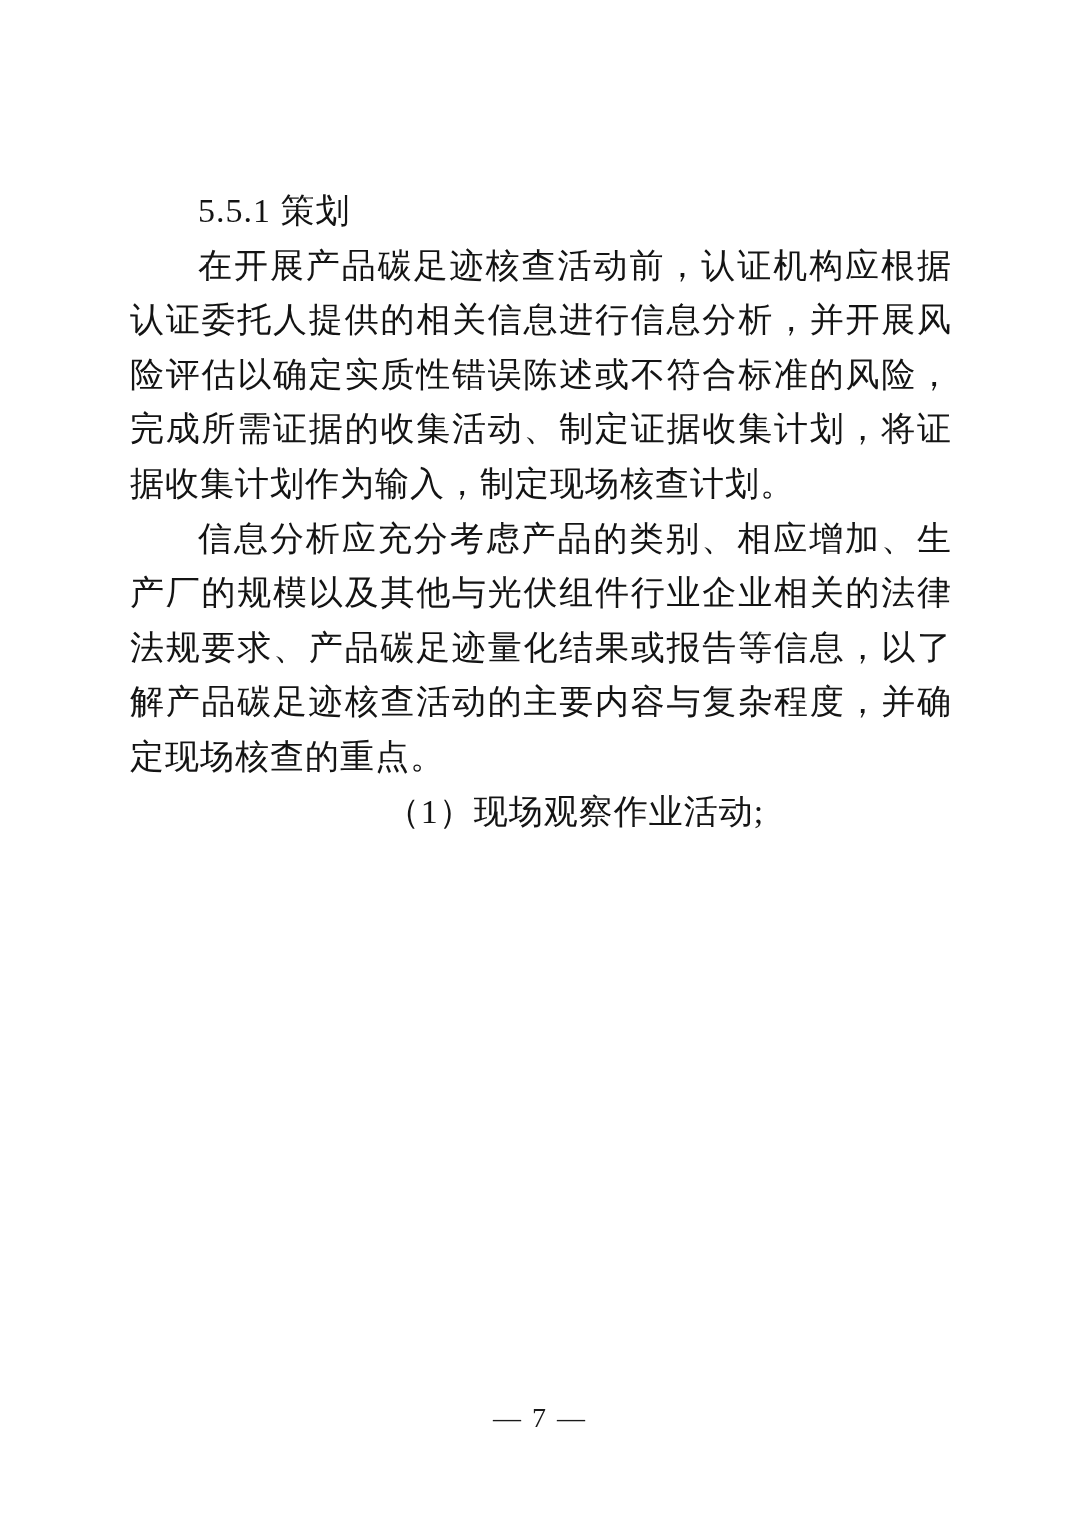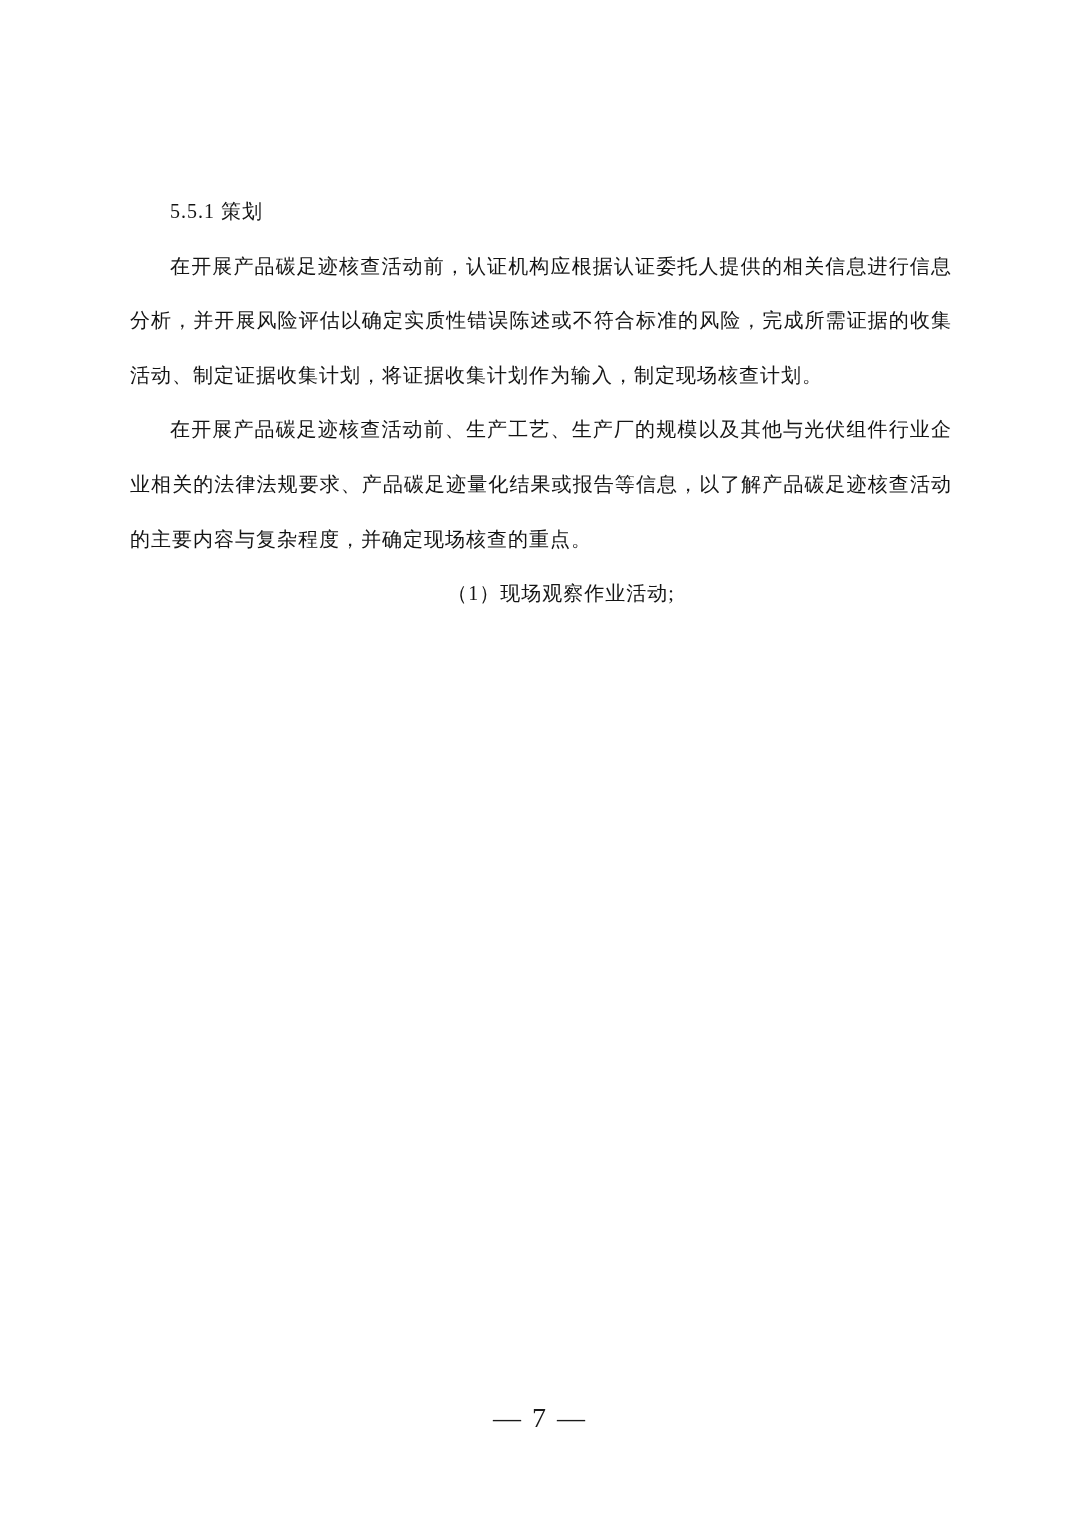--- a/index.html
+++ b/index.html
@@ -14,21 +14,21 @@
     background: #ffffff;
     overflow: hidden;
     font-family: "Liberation Serif", "DejaVu Serif", serif;
     color: #141414;
   }
   .content {
     position: absolute;
     left: 130px;
     top: 184px;
     width: 822px;
-    font-size: 20px;
+    font-size: 34px;
     line-height: 54.6px;
     letter-spacing: 1px;
     text-align: justify;
     text-justify: inter-character;
   }
   .content p {
     margin: 0;
     padding: 0;
     text-indent: 2em;
   }
@@ -50,19 +50,19 @@
     color: #1a1a1a;
   }
 </style>
 </head>
 <body>
 
 <div class="page">
   <div class="content">
     <p class="heading">5.5.1 策划</p>
     <p class="paragraph">在开展产品碳足迹核查活动前，认证机构应根据认证委托人提供的相关信息进行信息分析，并开展风险评估以确定实质性错误陈述或不符合标准的风险，完成所需证据的收集活动、制定证据收集计划，将证据收集计划作为输入，制定现场核查计划。</p>
-    <p class="paragraph">在开展产品碳足迹核查活动前、生产工艺、生产厂的规模以及其他与光伏组件行业企业相关的法律法规要求、产品碳足迹量化结果或报告等信息，以了解产品碳足迹核查活动的主要内容与复杂程度，并确定现场核查的重点。</p>
+    <p class="paragraph">信息分析应充分考虑产品的类别、相应增加、生产厂的规模以及其他与光伏组件行业企业相关的法律法规要求、产品碳足迹量化结果或报告等信息，以了解产品碳足迹核查活动的主要内容与复杂程度，并确定现场核查的重点。</p>
     <p class="list-item">（1）现场观察作业活动;</p>
   </div>
   <div class="footer">
     <span>— 7 —</span>
   </div>
 </div>
 
 </body></html>

